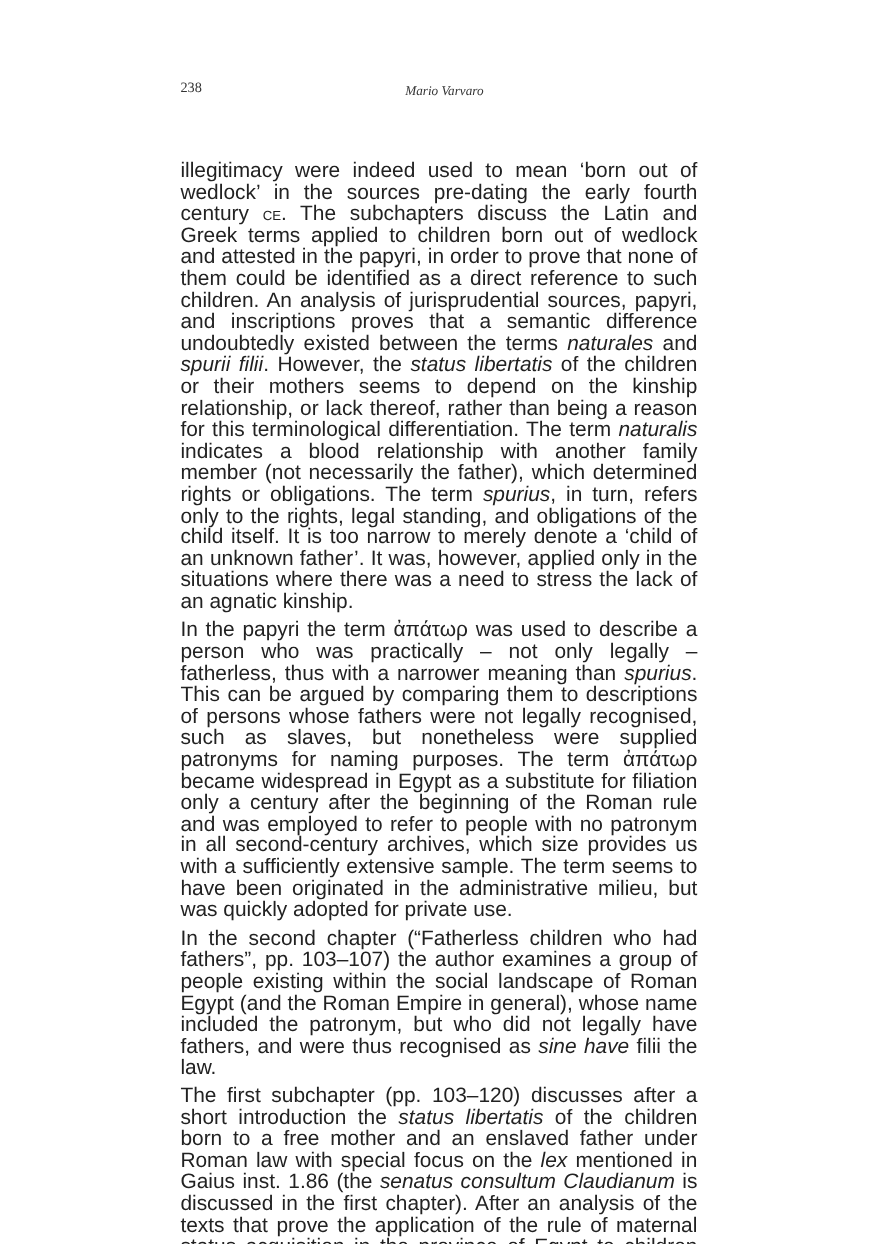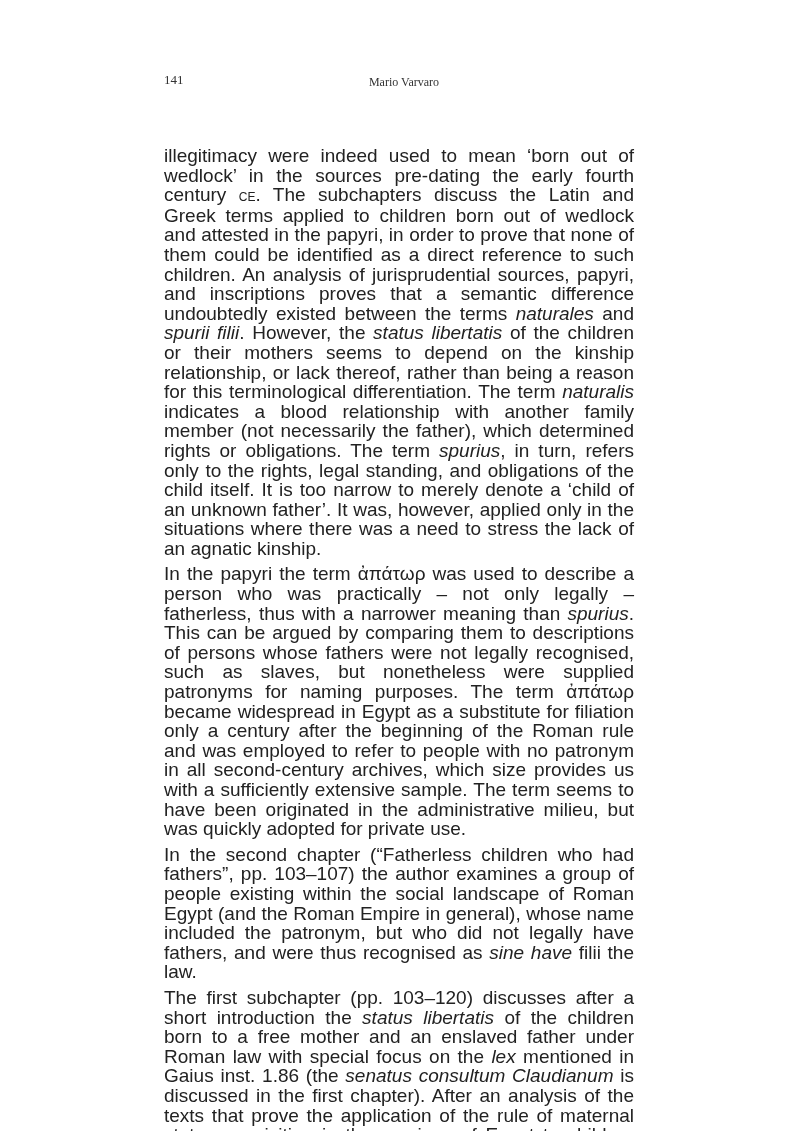--- a/index.html
+++ b/index.html
@@ -1,34 +1,34 @@
 <!DOCTYPE html>
 <html><head>
 <meta charset="utf-8">
 <style>
   html, body { margin: 0; padding: 0; background: #ffffff; }
   body { width: 799px; height: 1131px; position: relative; overflow: hidden; }
   .page { position: absolute; left: 0; top: 0; width: 799px; height: 1131px; background: #fff; }
   .running-head { position: absolute; top: 72px; left: 164px; width: 470px; height: 20px;
     font-family: "Liberation Serif", "DejaVu Serif", serif; color: #333; }
   .page-number { position: absolute; left: 0; top: 0; font-size: 13px; }
-  .author { position: absolute; left: 0; right: 0; top: 3px; text-align: center; font-size: 12px; padding-left: 10px; }
+  .author { position: absolute; left: 0; right: 0; top: 3px; text-align: center; font-size: 12px; padding-left: 10px; font-style: italic; }
   .body { position: absolute; top: 146px; left: 164px; width: 470px;
     font-family: Liberation Sans, sans-serif; font-size: 19px; line-height: 19.6px;
     color: #222; text-align: justify; hyphens: none; }
   .body p { margin: 0 0 6px 0; text-indent: 0; }
   .sc { font-variant: small-caps; font-size: 0.92em; }
   i { font-style: italic; }
 </style>
 </head>
 <body>
 
 <div class="page">
   <div class="running-head">
-    <span class="page-number">141</span>
+    <span class="page-number">238</span>
     <span class="author">Mario Varvaro</span>
   </div>
   <div class="body">
     <p><span>illegitimacy were indeed used to mean ‘born out of wedlock’ in the sources pre-dating the early fourth century </span><span class="sc">ce</span><span>. The subchapters discuss the Latin and Greek terms applied to children born out of wedlock and attested in the papyri, in order to prove that none of them could be identified as a direct reference to such children. An analysis of jurisprudential sources, papyri, and inscriptions proves that a semantic difference undoubtedly existed between the terms </span><i>naturales</i><span> and </span><i>spurii filii</i><span>. However, the </span><i>status libertatis</i><span> of the children or their mothers seems to depend on the kinship relationship, or lack thereof, rather than being a reason for this terminological differentiation. The term </span><i>naturalis</i><span> indicates a blood relationship with another family member (not necessarily the father), which determined rights or obligations. The term </span><i>spurius</i><span>, in turn, refers only to the rights, legal standing, and obligations of the child itself. It is too narrow to merely denote a ‘child of an unknown father’. It was, however, applied only in the situations where there was a need to stress the lack of an agnatic kinship.</span></p>
     <p><span>In the papyri the term ἀπάτωρ was used to describe a person who was practically – not only legally – fatherless, thus with a narrower meaning than </span><i>spurius</i><span>. This can be argued by comparing them to descriptions of persons whose fathers were not legally recognised, such as slaves, but nonetheless were supplied patronyms for naming purposes. The term ἀπάτωρ became widespread in Egypt as a substitute for filiation only a century after the beginning of the Roman rule and was employed to refer to people with no patronym in all second-century archives, which size provides us with a sufficiently extensive sample. The term seems to have been originated in the administrative milieu, but was quickly adopted for private use.</span></p>
     <p><span>In the second chapter (“Fatherless children who had fathers”, pp. 103–107) the author examines a group of people existing within the social landscape of Roman Egypt (and the Roman Empire in general), whose name included the patronym, but who did not legally have fathers, and were thus recognised as </span><i>sine have</i><span> filii the law.</span></p>
     <p><span>The first subchapter (pp. 103–120) discusses after a short introduction the </span><i>status libertatis</i><span> of the children born to a free mother and an enslaved father under Roman law with special focus on the </span><i>lex</i><span> mentioned in Gaius inst. 1.86 (the </span><i>senatus consultum Claudianum</i><span> is discussed in the first chapter). After an analysis of the texts that prove the application of the rule of maternal status acquisition in the province of Egypt to children born to peregrine women, the question about the introduction of this rule in Egypt only by</span></p>
   </div>
 </div>
 

